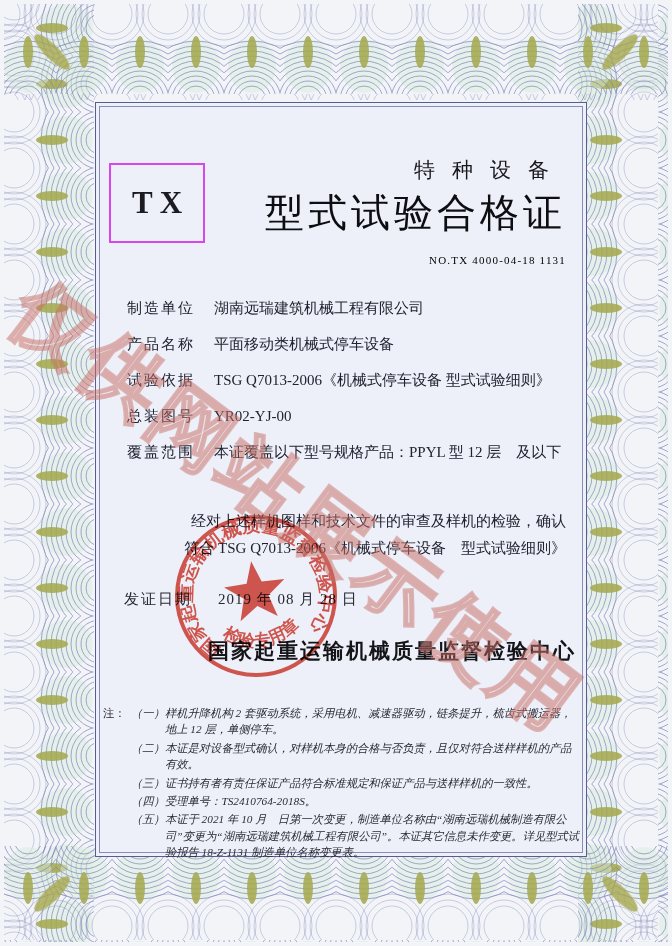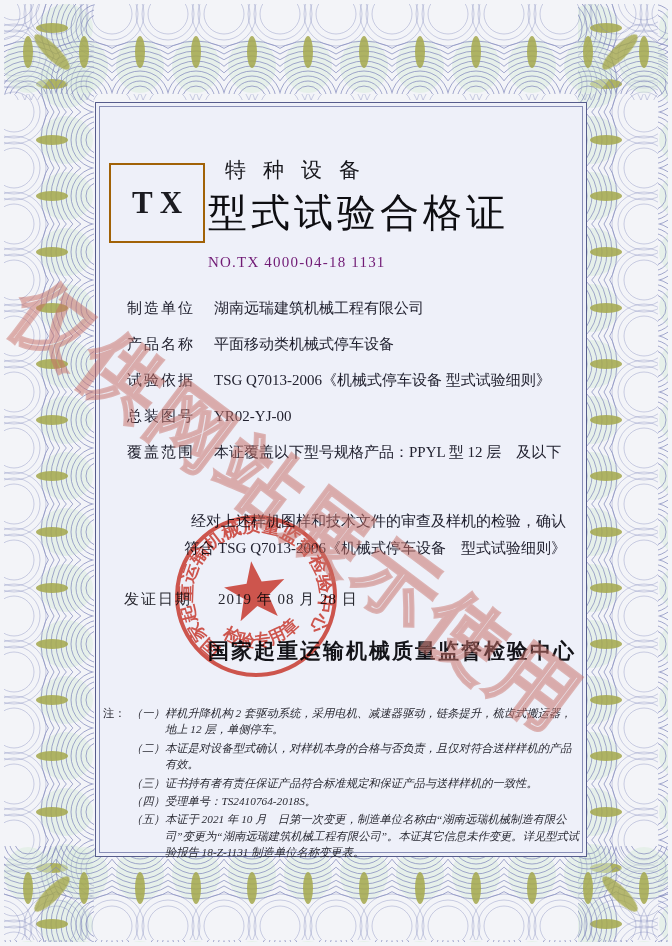--- a/index.html
+++ b/index.html
@@ -16,30 +16,30 @@
     box-sizing:border-box; background:#eef0f9;
     border:1.5px solid #575d8c; z-index:2;
   }
   .frame::before {
     content:""; position:absolute; inset:3px;
     border:1px solid #878db5; pointer-events:none;
   }
 
   .badge {
     position:absolute; left:13px; top:60px; width:96px; height:80px;
-    box-sizing:border-box; border:2px solid #a16207;
+    box-sizing:border-box; border:2px solid #d946ef;
     display:flex; align-items:center; justify-content:center;
     font-size:31px; font-weight:bold; letter-spacing:7px; text-indent:7px;
     color:#1b1b21; background:transparent;
   }
 
-  .title-block { position:absolute; left:112px; right:12px; top:52px; text-align:left; }
+  .title-block { position:absolute; left:112px; right:20px; top:52px; text-align:right; }
   .supertitle { font-size:21px; line-height:30px; letter-spacing:17px; text-indent:17px; color:#17171c; }
   .main-title { font-size:39px; line-height:50px; font-weight:normal; letter-spacing:4px; margin-top:3px; color:#0e0e12; }
-  .cert-no   { font-size:15px; letter-spacing:1.2px; margin-top:16px; color:#701a75; }
+  .cert-no   { font-size:11px; letter-spacing:1.2px; margin-top:16px; color:#000000; }
 
   .fields { position:absolute; left:28px; right:12px; top:196px;text-align:center; }
   .field-row { display:flex; align-items:baseline; margin-bottom:18px; font-size:15px; line-height:18px; color:#222230; }
   .f-label { flex:none; width:74px; letter-spacing:2px; }
   .f-value { margin-left:16px; white-space:nowrap; }
 
   .confirmation {
     position:absolute; left:28px; right:20px; top:405px;
     font-size:15px; line-height:27px; text-indent:60px; color:#222230;text-align:right;
   }

